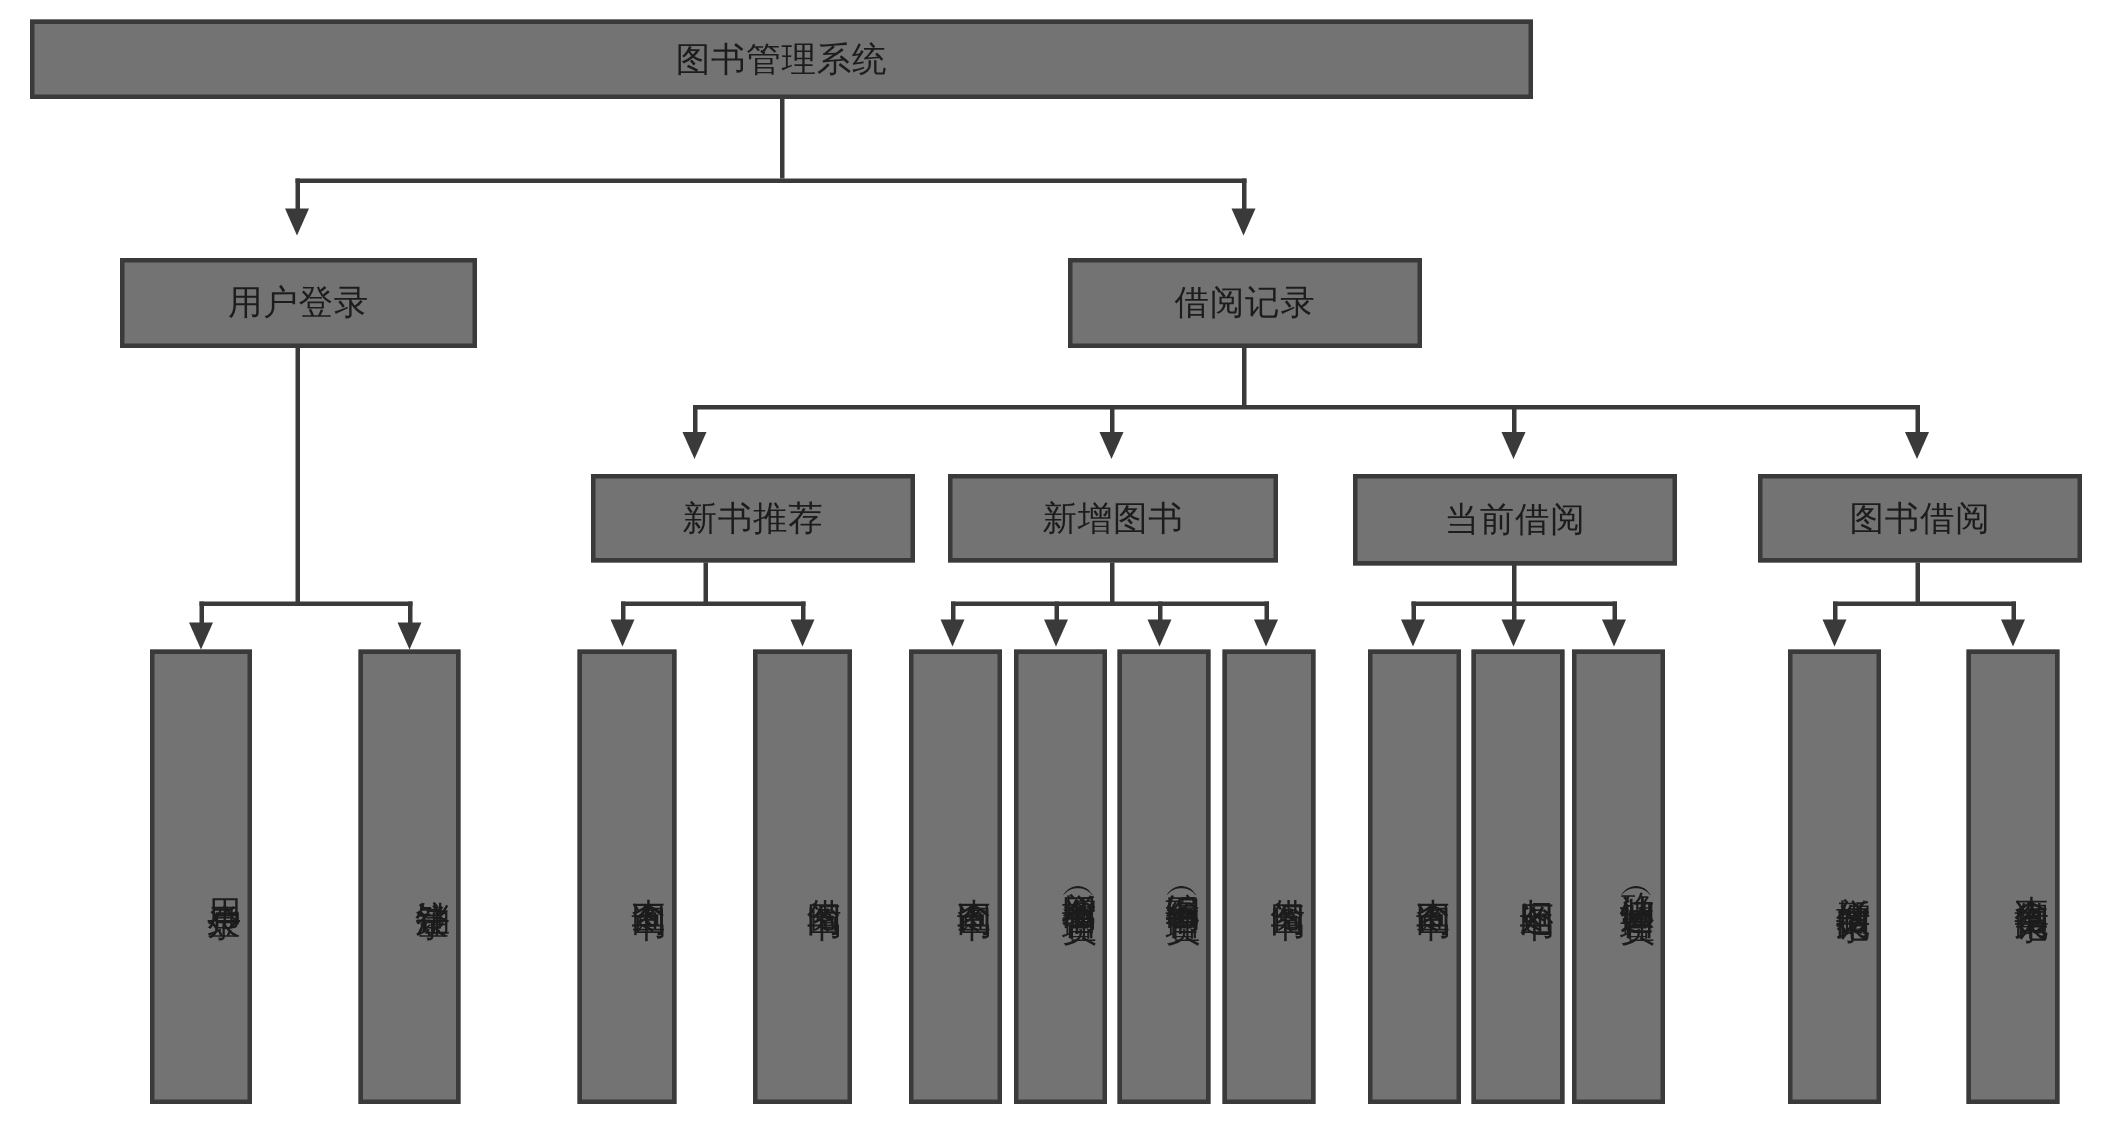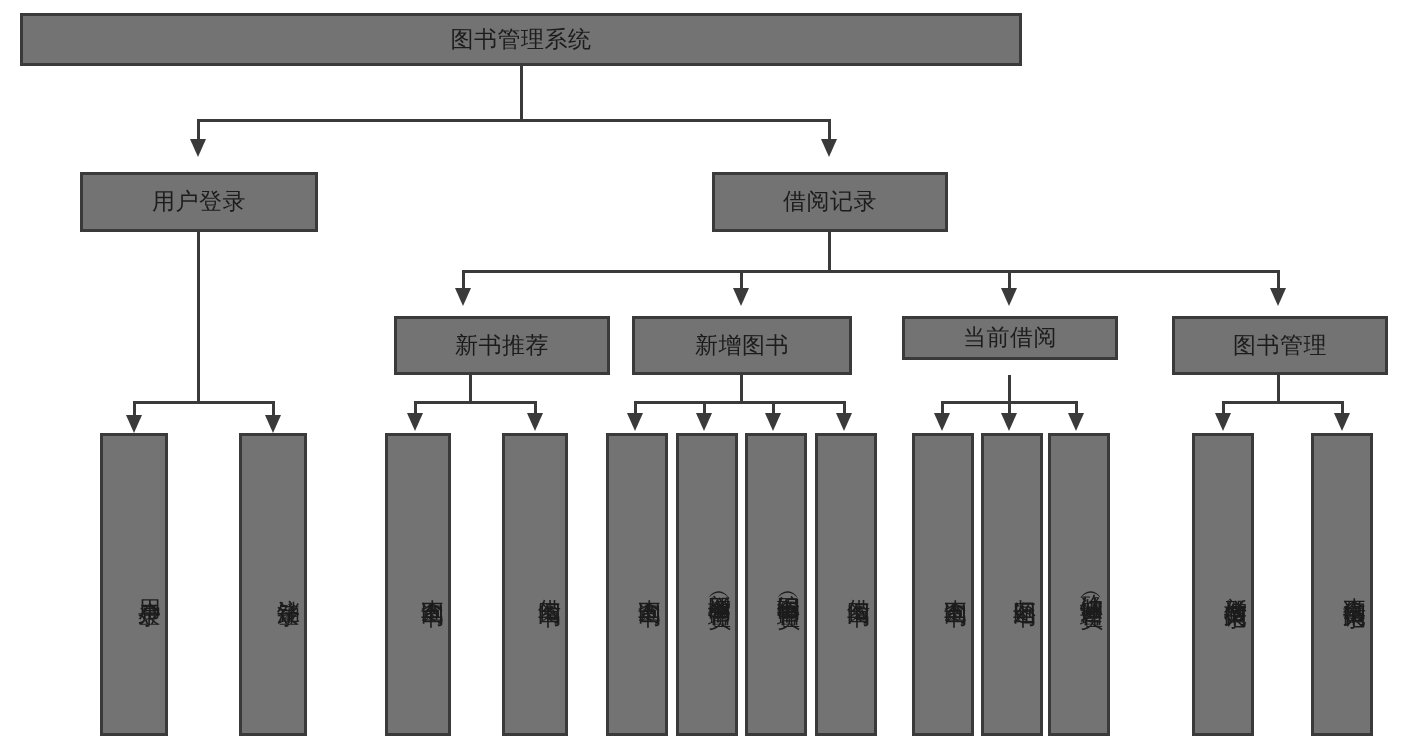--- a/index.html
+++ b/index.html
@@ -122,25 +122,25 @@
   <div class="arrow" style="left:1001px; top:288px;"></div>
   <div class="ln v" style="left:1277px; top:270px; width:3px; height:26px;"></div>
   <div class="arrow" style="left:1270px; top:288px;"></div>
 
   <div class="node h" style="left:362px; top:316px; width:216px; height:59px;margin-left:32px;">
     <span>新书推荐</span>
   </div>
   <div class="node h" style="left:632px; top:316px; width:220px; height:59px;">
     <span>新增图书</span>
   </div>
-  <div class="node h" style="left:902px; top:316px; width:216px; height:44px;">
+  <div class="node h" style="left:902px; top:316px; width:216px; height:61px;">
     <span>当前借阅</span>
   </div>
   <div class="node h" style="left:1172px; top:316px; width:216px; height:59px;">
-    <span>图书管理</span>
+    <span>图书借阅</span>
   </div>
 
   <div class="ln v" style="left:469px; top:375px; width:3px; height:29px;"></div>
   <div class="ln h" style="left:414px; top:401px; width:123px; height:3px;"></div>
   <div class="ln v" style="left:414px; top:401px; width:3px; height:20px;"></div>
   <div class="arrow" style="left:407px; top:413px;"></div>
   <div class="ln v" style="left:534px; top:401px; width:3px; height:20px;"></div>
   <div class="arrow" style="left:527px; top:413px;"></div>
 
   <div class="ln v" style="left:740px; top:375px; width:3px; height:29px;"></div>

